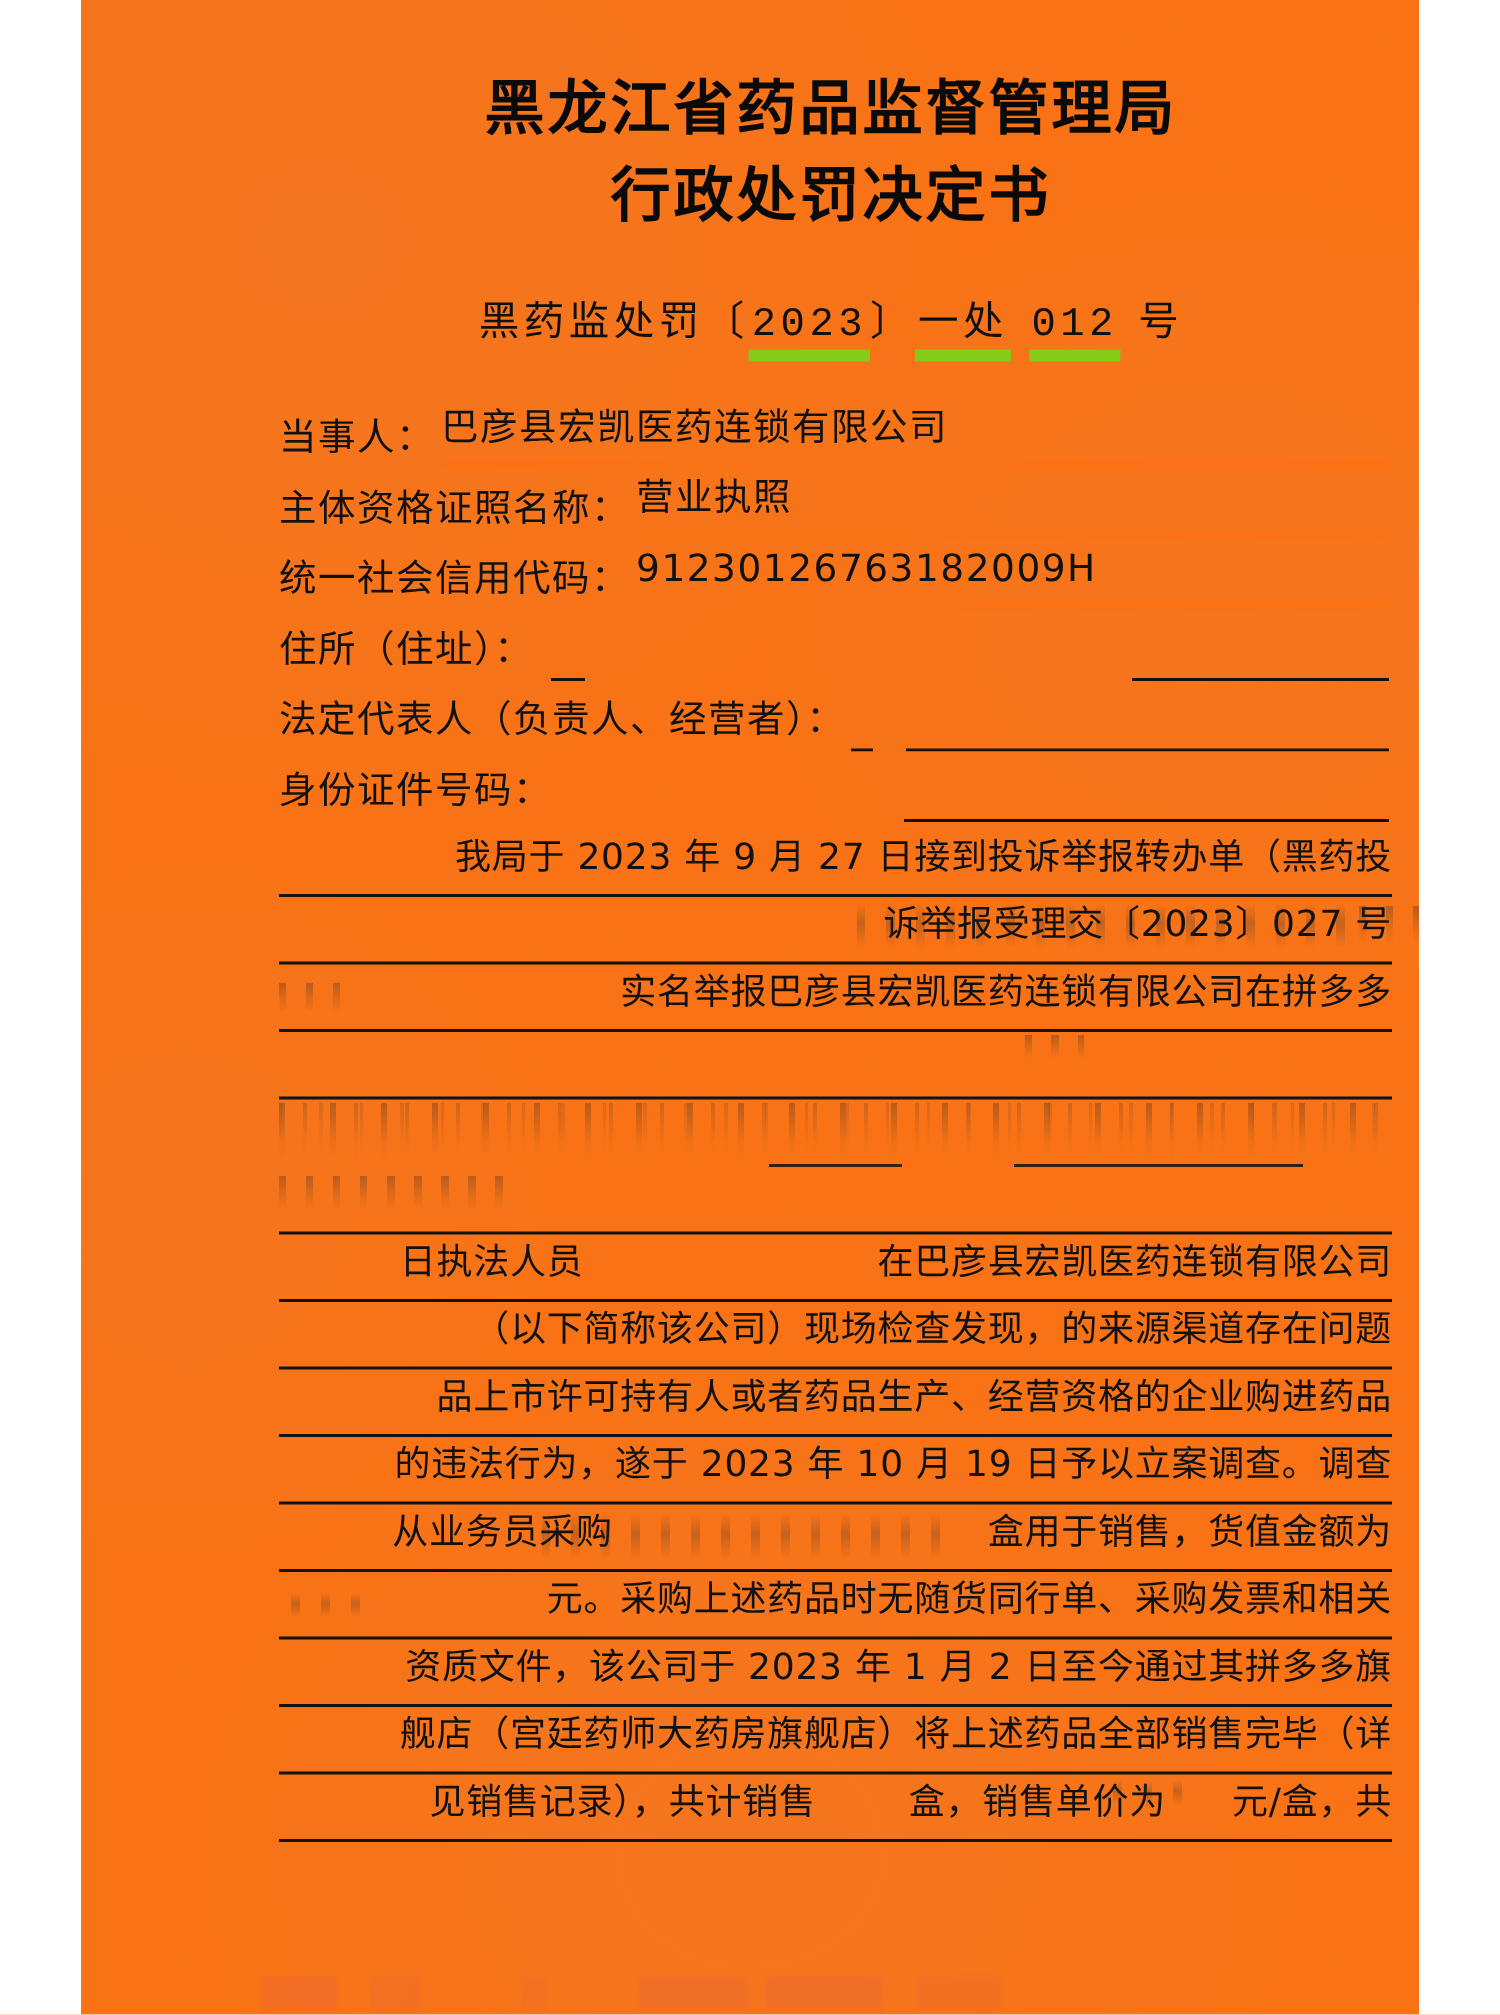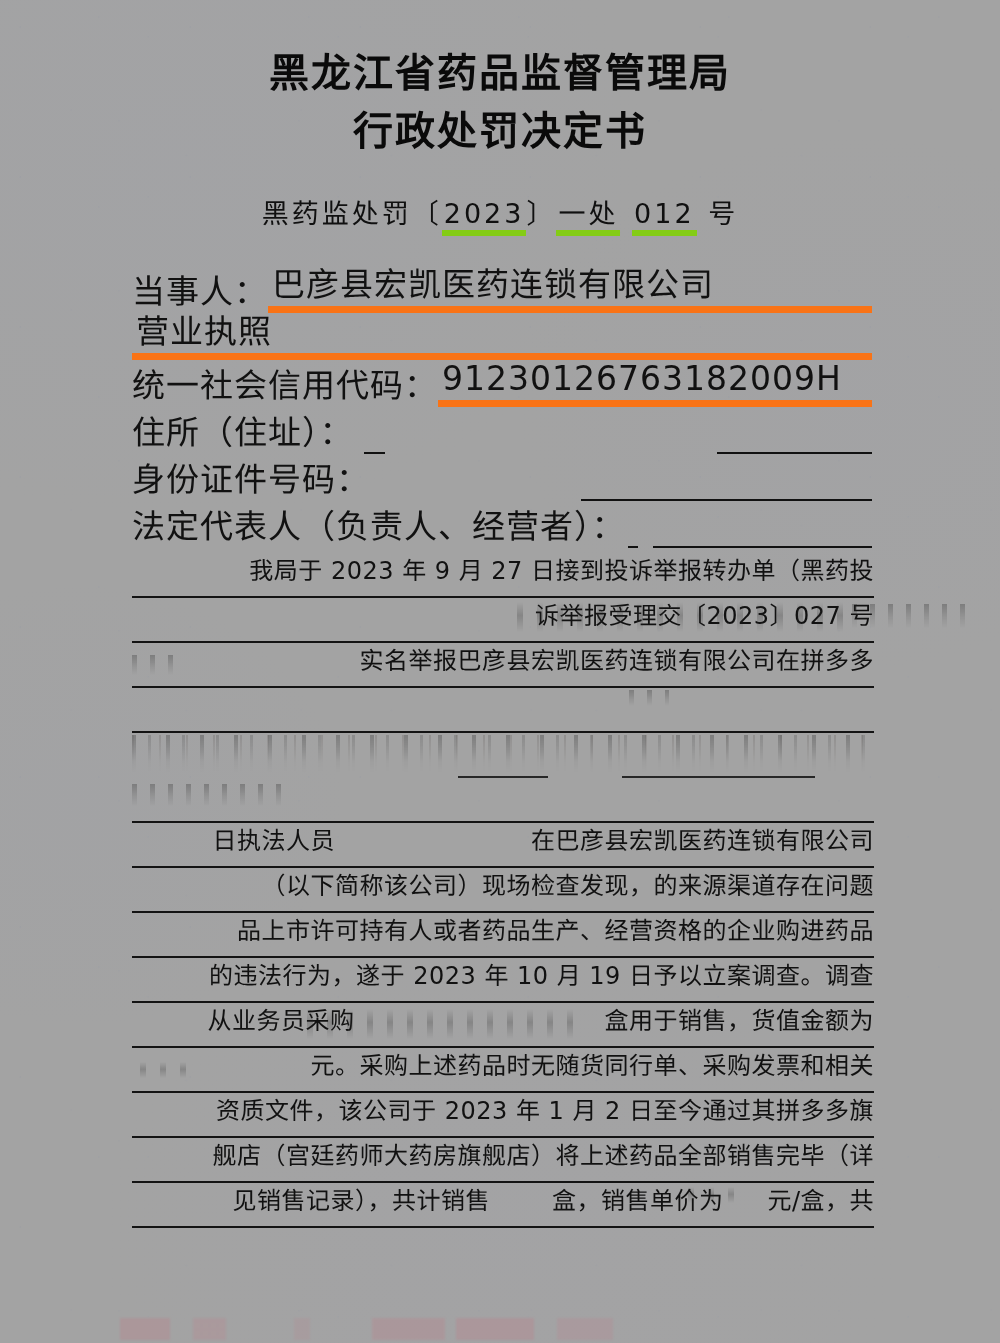--- a/index.html
+++ b/index.html
@@ -6,24 +6,24 @@
   html, body {
     margin: 0;
     padding: 0;
     background: #ffffff;
   }
   body {
     font-family: "DejaVu Sans", "Liberation Sans", sans-serif;
   }
   .page {
     position: relative;
-    width: 1000px;
+    width: 892px;
     height: 1343px;
     margin: 0 auto;
-    background: #a3a3a3;
+    background: #f97316;
     overflow: hidden;
     color: #111;
   }
   
   .scan-noise {
     position: absolute;
     inset: 0;
     pointer-events: none;
     background:
       radial-gradient(ellipse 70% 40% at 18% 12%, rgba(150,160,200,0.055), rgba(255,255,255,0) 70%),
@@ -91,36 +91,37 @@
     position: absolute;
     left: 0;
     top: 192px;
     width: 1000px;
     text-align: center;
     font-size: 27px;
     letter-spacing: 3px;
     color: #101010;
   }
   .doc-number .u {
-    border-bottom: 6px solid #84cc16;
+    border-bottom: 8px solid #84cc16;
     padding: 0 2px 1px 2px;
+    font-family: Liberation Mono, monospace;
   }
 
   
   .fields {
     position: absolute;
     left: 132px;
     top: 266px;
     width: 740px;
   }
   .field-row {
     display: flex;
     align-items: flex-end;
     height: 47px;
-    font-size: 33px;
+    font-size: 25px;
     letter-spacing: 1px;
     color: #111;
   }
   .field-label {
     white-space: nowrap;
     line-height: 34px;
     padding-bottom: 4px;
   }
   .field-value {
     flex: 1;
@@ -318,41 +319,42 @@
   </div>
 
   <div class="fields">
 
     <div class="field-row">
       <span class="field-label">当事人：</span>
       <span class="field-value">巴彦县宏凯医药连锁有限公司</span>
     </div>
 
     <div class="field-row">
+      <span class="field-label">主体资格证照名称：</span>
       <span class="field-value">营业执照</span>
     </div>
 
     <div class="field-row">
       <span class="field-label">统一社会信用代码：</span>
       <span class="field-value">91230126763182009H</span>
     </div>
 
     <div class="field-row">
       <span class="field-label">住所（住址）：</span>
       <span class="field-value partial-rule redacted-ghost ghost-addr"></span>
     </div>
 
     <div class="field-row">
+      <span class="field-label">法定代表人（负责人、经营者）：</span>
+      <span class="field-value partial-rule rule-name redacted-ghost ghost-name"></span>
+    </div>
+
+    <div class="field-row">
       <span class="field-label">身份证件号码：</span>
       <span class="field-value partial-rule rule-id redacted-ghost ghost-id"></span>
-    </div>
-
-    <div class="field-row">
-      <span class="field-label">法定代表人（负责人、经营者）：</span>
-      <span class="field-value partial-rule rule-name redacted-ghost ghost-name"></span>
     </div>
 
   </div>
 
   <div class="body-lines">
 
     <div class="body-line indent">我局于 2023 年 9 月 27 日接到投诉举报转办单（黑药投</div>
 
     <div class="body-line">
       <span>诉举报受理交〔2023〕027 号</span>

